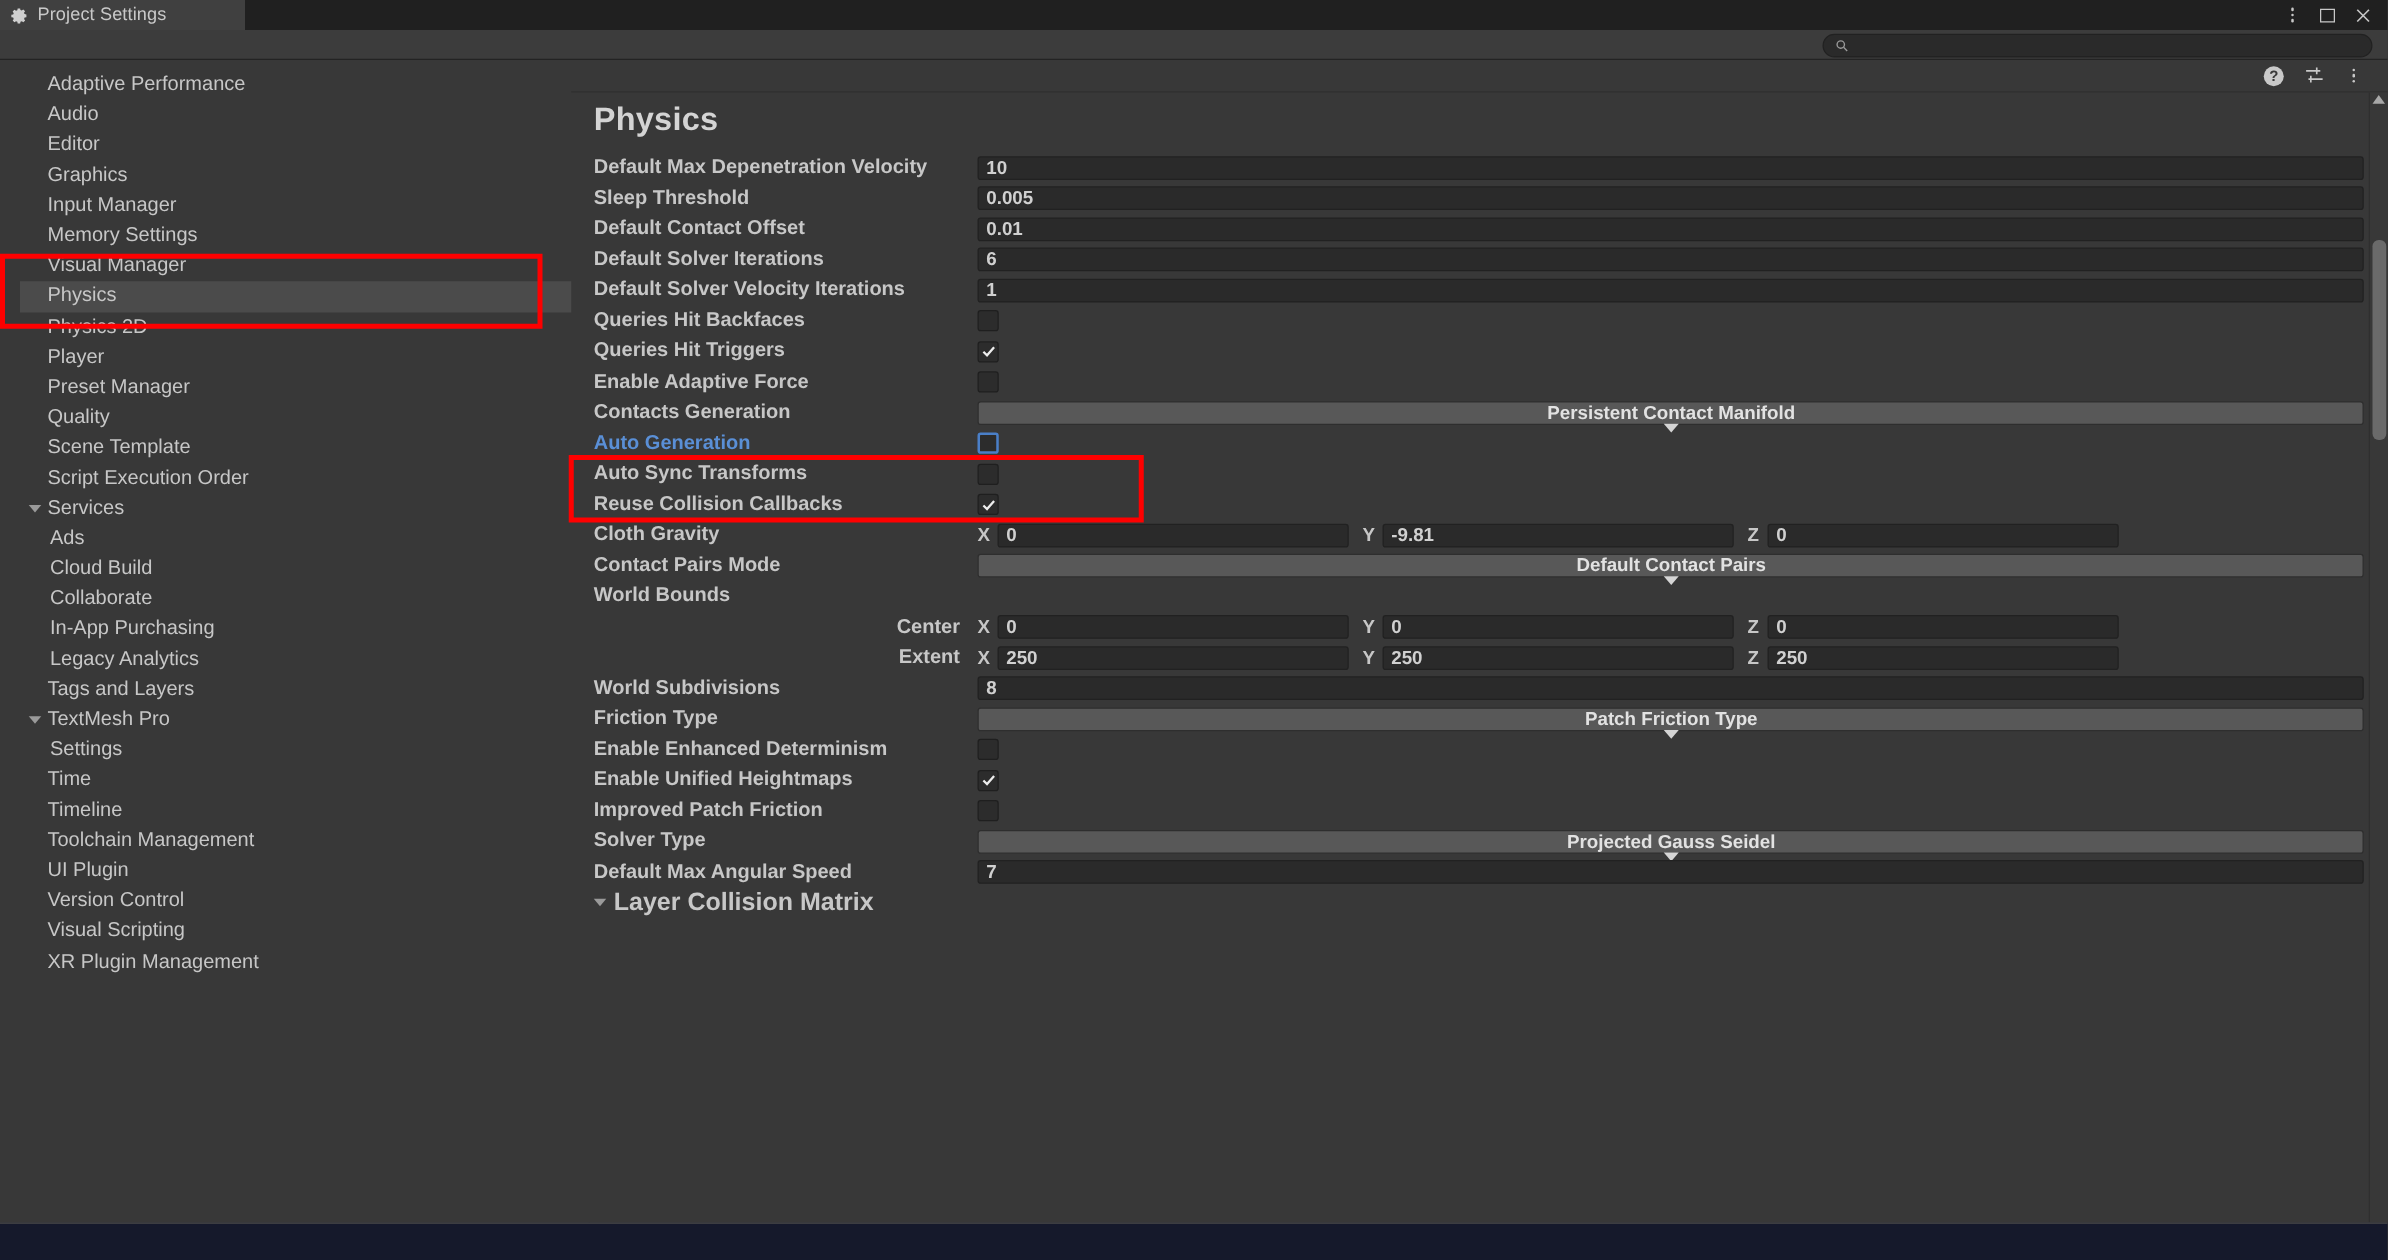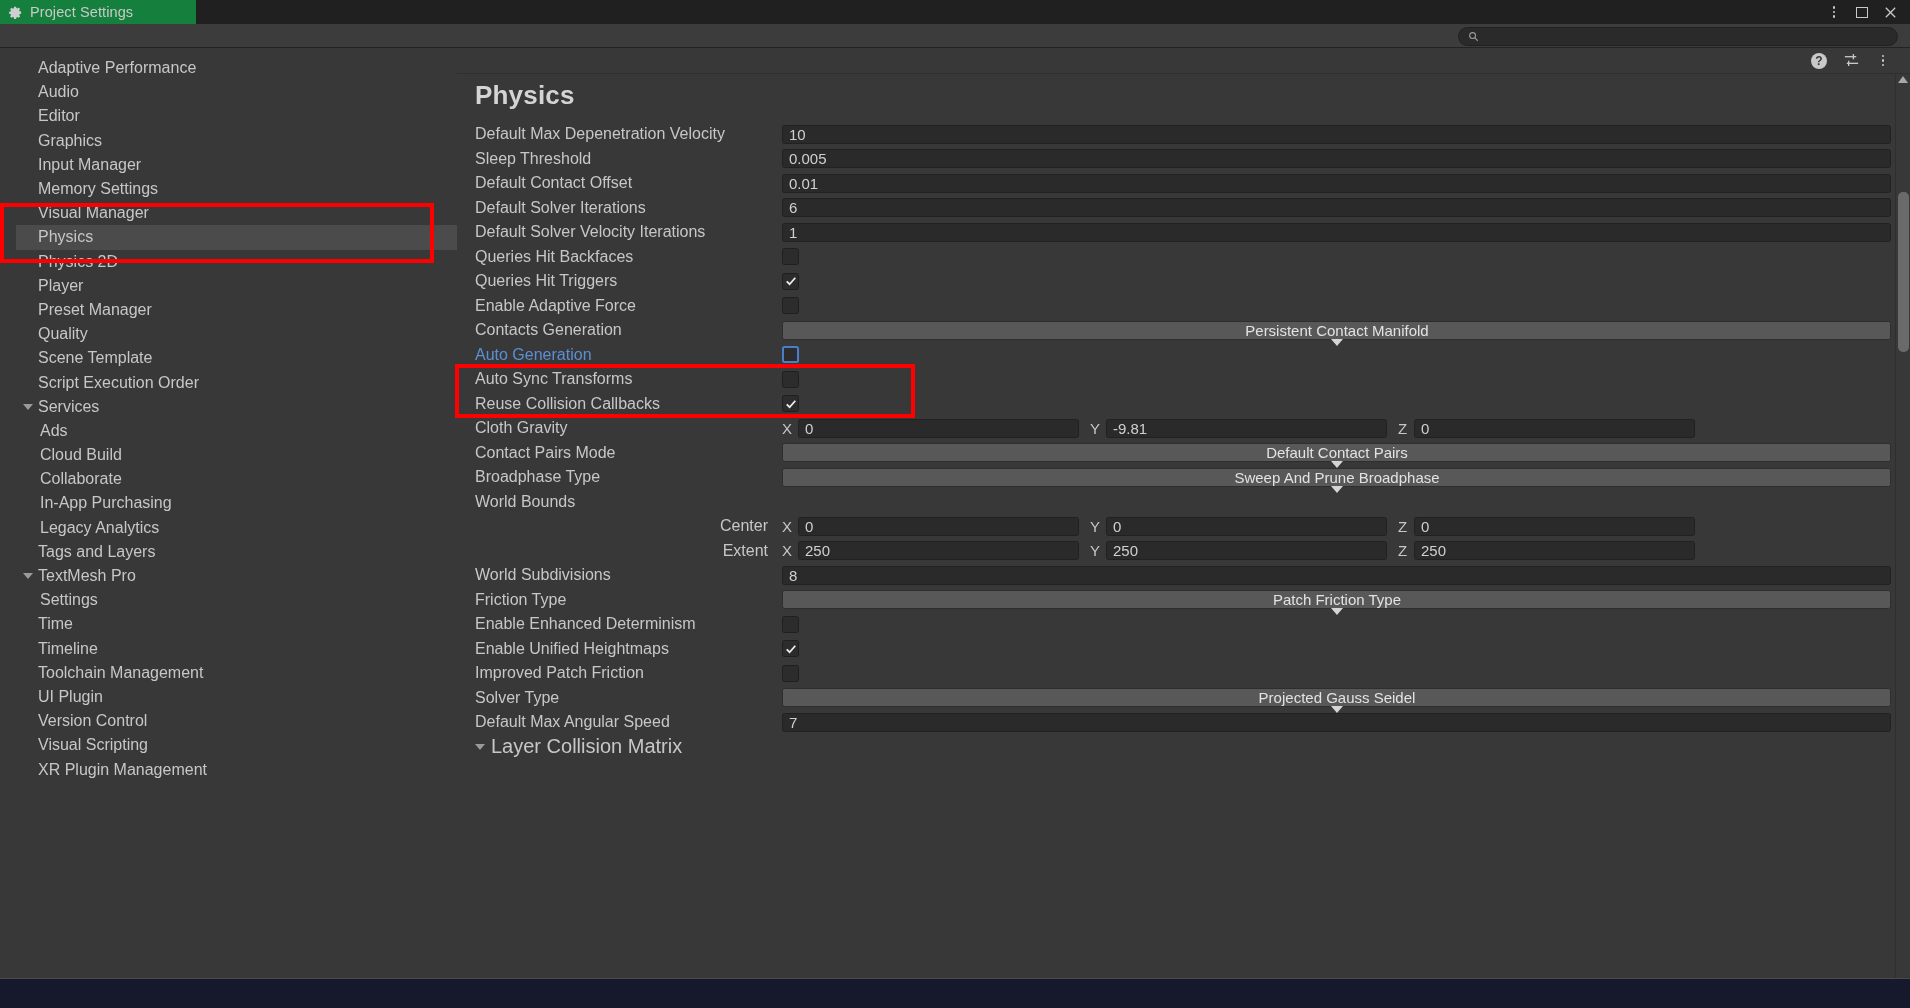--- a/index.html
+++ b/index.html
@@ -15,21 +15,21 @@
 
   
   #titlebar {
     position: absolute; top: 0; left: 0;
     width: 1910px; height: 24px;
     background: #202020;
     display: flex; align-items: stretch;
   }
   #window-tab {
     width: 196px; height: 24px;
-    background: #15803d;
+    background: #404040;
     display: flex; align-items: center;
     padding-left: 8px; gap: 7px;
   }
   #window-tab .tab-label {
     font-size: 14.5px; color: #c9c9c9; letter-spacing: .1px;
   }
   .gear-icon { width: 15px; height: 15px; flex: 0 0 15px; display:block; }
   #titlebar-spacer { flex: 1 1 auto; }
   #window-controls {
     display: flex; align-items: center; gap: 0px;
@@ -131,20 +131,21 @@
   }
   #panel-title {
     position: absolute; top: 32px; left: 18px;
     font-size: 26px; color: #d4d4d4; font-weight: bold;
     letter-spacing: .2px;
   }
 
   #props {
     position: absolute; top: 74px; left: 0;
     width: 1238px;
+    font-weight: bold;
   }
 
   .row {
     position: relative;
     height: 24.5px;
     display: flex; align-items: center;
   }
   .lbl {
     width: 325px; flex: 0 0 325px;
     padding-left: 18px;
@@ -538,29 +539,20 @@
         <div class="row">
           <div class="lbl">Contact Pairs Mode</div>
           <div class="ctrl">
             <div class="dropdown">
               <span>Default Contact Pairs</span>
               <span class="dd-arrow"></span>
             </div>
           </div>
         </div>
         <div class="row">
-          <div class="lbl">Broadphase Type</div>
-          <div class="ctrl">
-            <div class="dropdown">
-              <span>Sweep And Prune Broadphase</span>
-              <span class="dd-arrow"></span>
-            </div>
-          </div>
-        </div>
-        <div class="row">
           <div class="lbl">World Bounds</div>
           <div class="ctrl"></div>
         </div>
         <div class="row">
           <div class="lbl right sub">Center</div>
           <div class="ctrl">
             <span class="axis-label">X</span>
             <div class="vecfield">0</div>
             <span class="axis-label">Y</span>
             <div class="vecfield">0</div>

